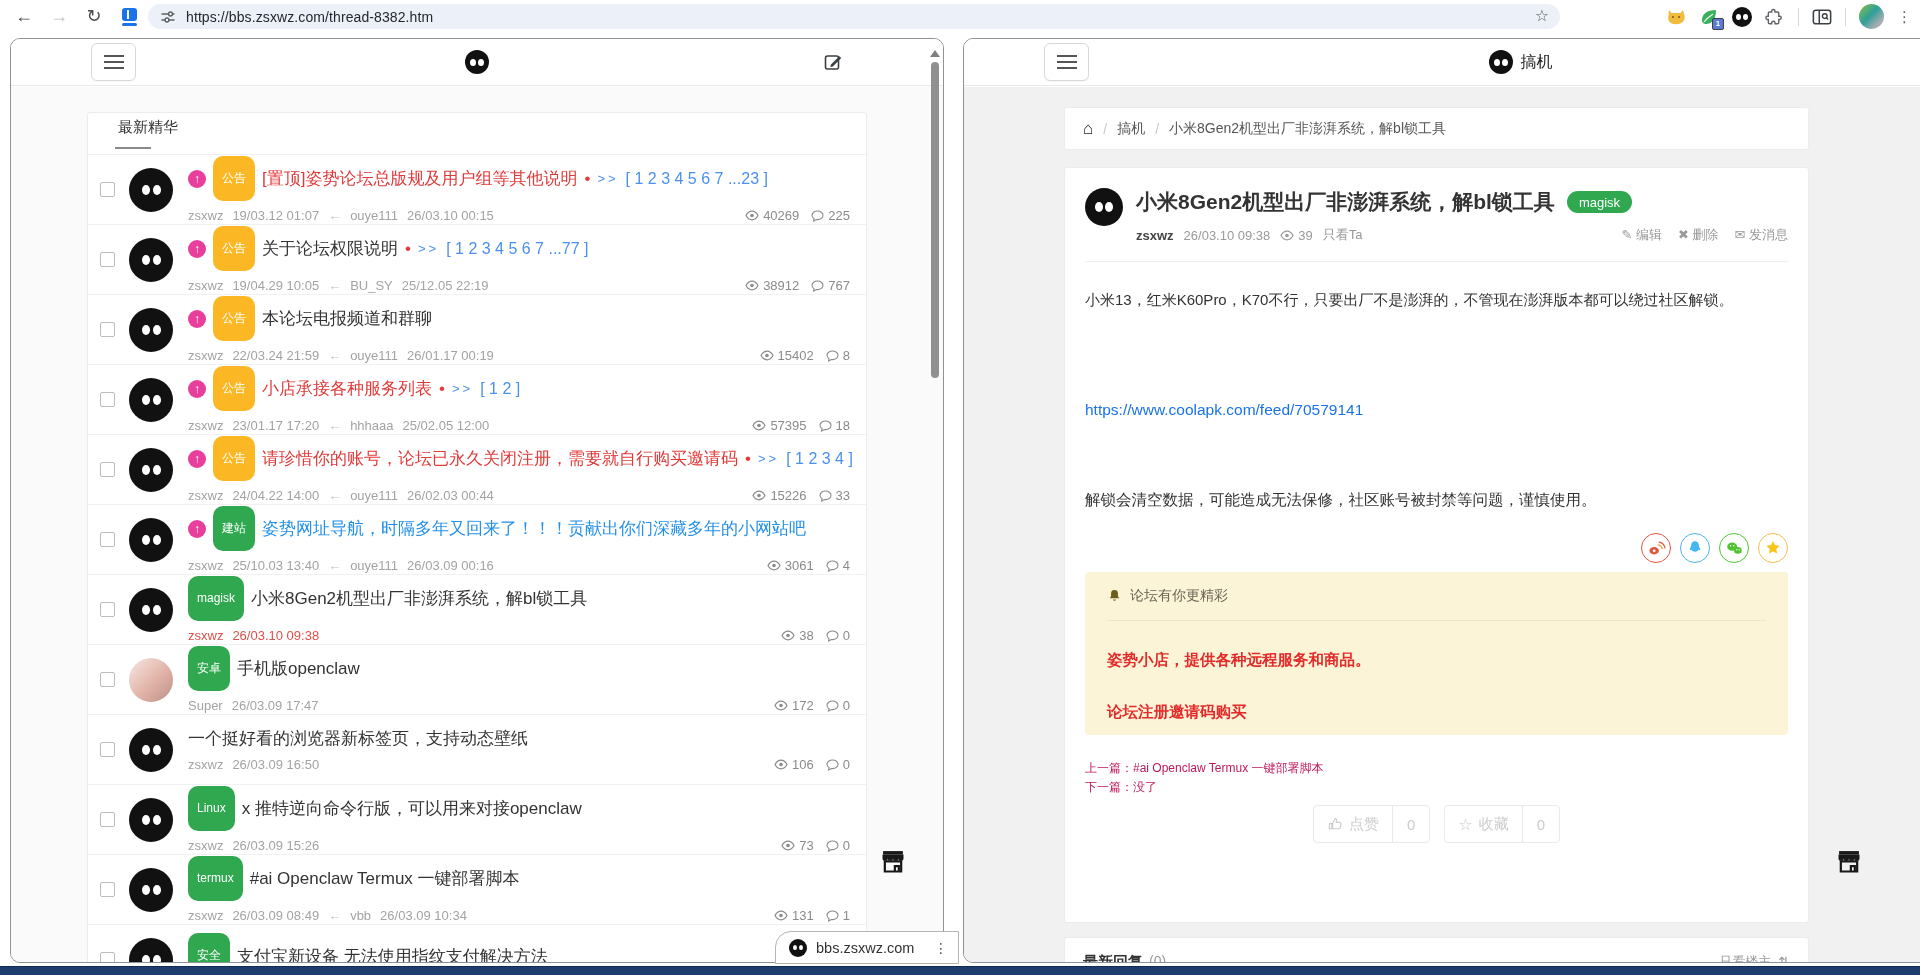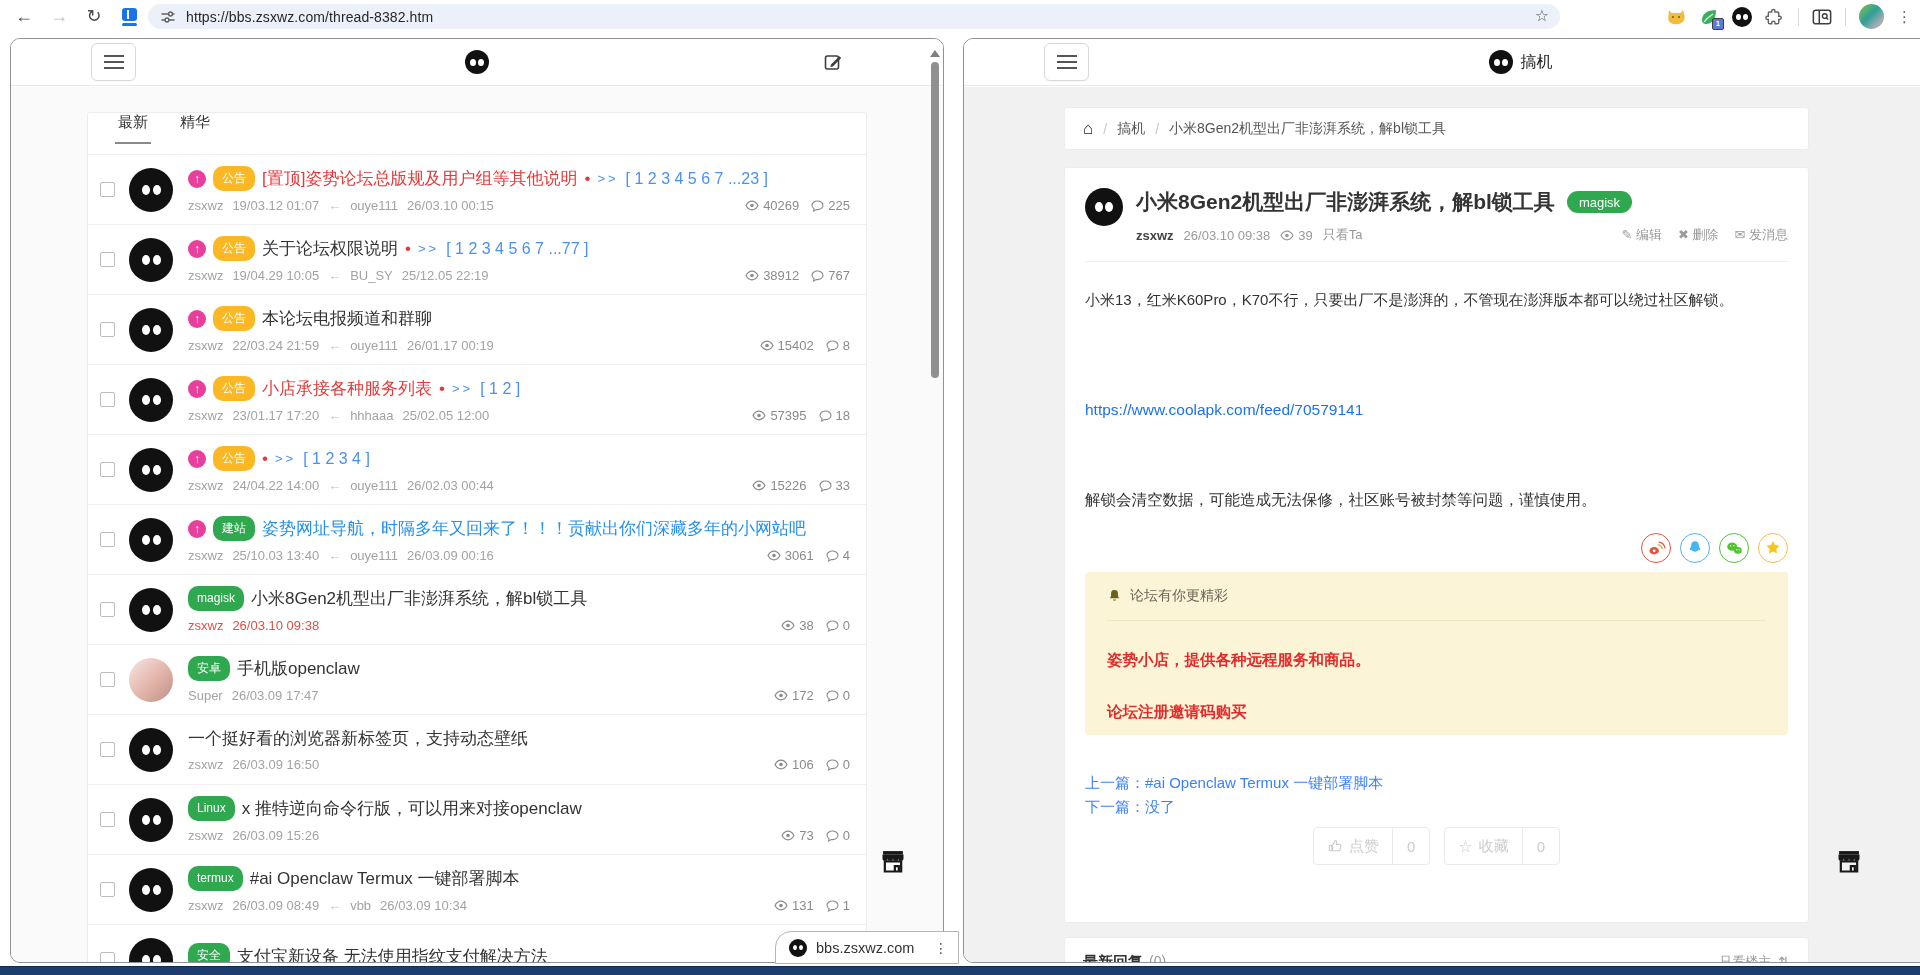--- a/index.html
+++ b/index.html
@@ -38,32 +38,32 @@
   .plogo{position:absolute;left:50%;top:50%;transform:translate(-50%,-50%);display:flex;align-items:center;gap:8px}
   .oo-24{width:24px;height:24px}.oo-24 i{width:6px;height:7px}
   .ptitle{font-size:16px;color:#222}
   .compose{position:absolute;right:100px;top:50%;transform:translateY(-50%);cursor:pointer}
   .pbody{position:absolute;top:48px;left:0;right:0;bottom:0;overflow:hidden}
   #panelL .pbody{background:#fafafa}
   #panelR .pbody{background:#f1f1f1}
 
   
   .list-card{margin:25px 0 0 76px;width:780px;background:#fff;border:1px solid #ececec;border-radius:3px}
-  .tabs{height:42px;display:flex;align-items:flex-start;gap:32px;padding-left:30px;border-bottom:1px solid #f0f0f0}
+  .tabs{height:42px;display:flex;align-items:center;padding-left:30px;border-bottom:1px solid #f0f0f0}
   .tab{font-size:15px;color:#333;padding-bottom:12px;position:relative;cursor:pointer}
   .tab.active:after{content:"";position:absolute;left:-3px;right:-3px;bottom:0;height:2px;background:#8a8a8a}
   .trow{display:flex;align-items:center;height:70px;padding:0 16px 0 12px;border-bottom:1px solid #f1f1f1}
   .cb{width:15px;height:15px;border:1.5px solid #bcbcbc;border-radius:2px;background:#fff;flex:none;margin-right:14px;cursor:pointer}
   .t-av{width:44px;height:44px;border-radius:50%;flex:none;margin-right:15px;background:#111;display:flex;align-items:center;justify-content:center;gap:3px;cursor:pointer}
   .t-av i{width:8px;height:10px;background:#fff;border-radius:50%}
   .t-av.photo{background:linear-gradient(135deg,#f3ded9 10%,#e2b3a8 55%,#bb9087)}
   .t-main{flex:1;min-width:0}
   .t-line1{display:flex;align-items:center;gap:7px;white-space:nowrap;font-size:17px}
   .pin{width:18px;height:18px;border-radius:50%;background:#e83e9c;color:#fff;font-size:12px;font-weight:bold;display:flex;align-items:center;justify-content:center;flex:none}
-  .badge{font-size:12px;color:#fff;border-radius:10px;padding:5px 9px;flex:none;line-height:1.3;cursor:pointer}
+  .badge{font-size:12px;color:#fff;border-radius:10px;padding:15px 9px;flex:none;line-height:1.3;cursor:pointer}
   .badge.yellow{background:#fcb824}
   .badge.green{background:#2fa84f}
   .t-title{color:#333;text-decoration:none;cursor:pointer}
   .t-title.red{color:#e03a3a}
   .t-title.blue{color:#2490e8}
   .ndot{color:#e03a3a;font-size:17px}
   .chev{color:#4a90f0;font-size:13px;letter-spacing:3px;cursor:pointer}
   .pages{color:#4a90f0;font-size:16px;cursor:pointer}
   .t-line2{display:flex;align-items:center;gap:9px;margin-top:7px;font-size:13px;color:#a3a3a3}
   .t-line2 .larrow{color:#c0c0c0}
@@ -95,21 +95,21 @@
   .p2{margin-top:71px;font-size:15.5px;color:#333}
   .share-row{display:flex;justify-content:flex-end;gap:9px;margin-top:22px}
   .share{width:30px;height:30px;border-radius:50%;border:1.6px solid;display:flex;align-items:center;justify-content:center;background:#fff;cursor:pointer}
   .sh-weibo{border-color:#e0563e}.sh-qq{border-color:#4fb3ea}.sh-wechat{border-color:#52c332}.sh-qzone{border-color:#f3c14e}
   .notice{margin-top:9px;background:#fcf4d7;border-radius:4px;padding:15px 22px 8px;height:163px}
   .notice-head{display:flex;align-items:center;gap:8px;font-size:14px;color:#6a6353}
   .nline{border-top:1px solid #f0e6c4;margin-top:15px}
   .nred{color:#e42b2b;font-weight:bold;font-size:15.5px;cursor:default}
   .nr1{margin-top:29px}
   .nr2{margin-top:31px;cursor:pointer}
-  .pnav{margin-top:36px;font-size:15px;color:#3b82f6;line-height:1.65}
+  .pnav{margin-top:24px;font-size:12px;color:#be185d;line-height:1.65}
   .pnav span{cursor:pointer}
   .btns{display:flex;justify-content:center;gap:14px;margin-top:7px}
   .btn{display:flex;align-items:stretch;border:1px solid #eaeaea;border-radius:4px;height:38px;color:#ccc;font-size:15px;background:#fff;cursor:pointer}
   .btn .lab{display:flex;align-items:center;gap:6px;padding:0 13px}
   .btn .cnt{padding:0 14px;border-left:1px solid #eaeaea;display:flex;align-items:center}
   .star-ic{font-size:16px;color:#ccc}
   .replies-card{margin:14px 0 0 100px;width:745px;height:60px;background:#fff;border:1px solid #ececec;border-radius:3px;padding:15px 18px;display:flex;align-items:flex-start}
   .rp-title{font-size:15px;font-weight:bold;color:#333}
   .rp-count{color:#999;margin-left:6px;font-weight:normal;font-size:14px}
   .rp-right{margin-left:auto;color:#999;font-size:13px;display:flex;gap:7px;align-items:center}
@@ -377,20 +377,21 @@
           <div class="trow">
             <span class="cb"></span>
             <div class="t-av">
               <i></i>
               <i></i>
             </div>
             <div class="t-main">
               <div class="t-line1">
                 <span class="pin">↑</span>
                 <span class="badge yellow">公告</span>
+                <span class="t-title red">请珍惜你的账号，论坛已永久关闭注册，需要就自行购买邀请码</span>
                 <span class="ndot">•</span>
                 <span class="chev">&gt;&gt;</span>
                 <span class="pages">[ 1 2 3 4 ]</span>
               </div>
               <div class="t-line2">
                 <span class="mauthor">zsxwz</span>
                 <span class="mdate">24/04.22 14:00</span>
                 <span class="larrow">←</span>
                 <span>ouye111</span>
                 <span>26/02.03 00:44</span>

